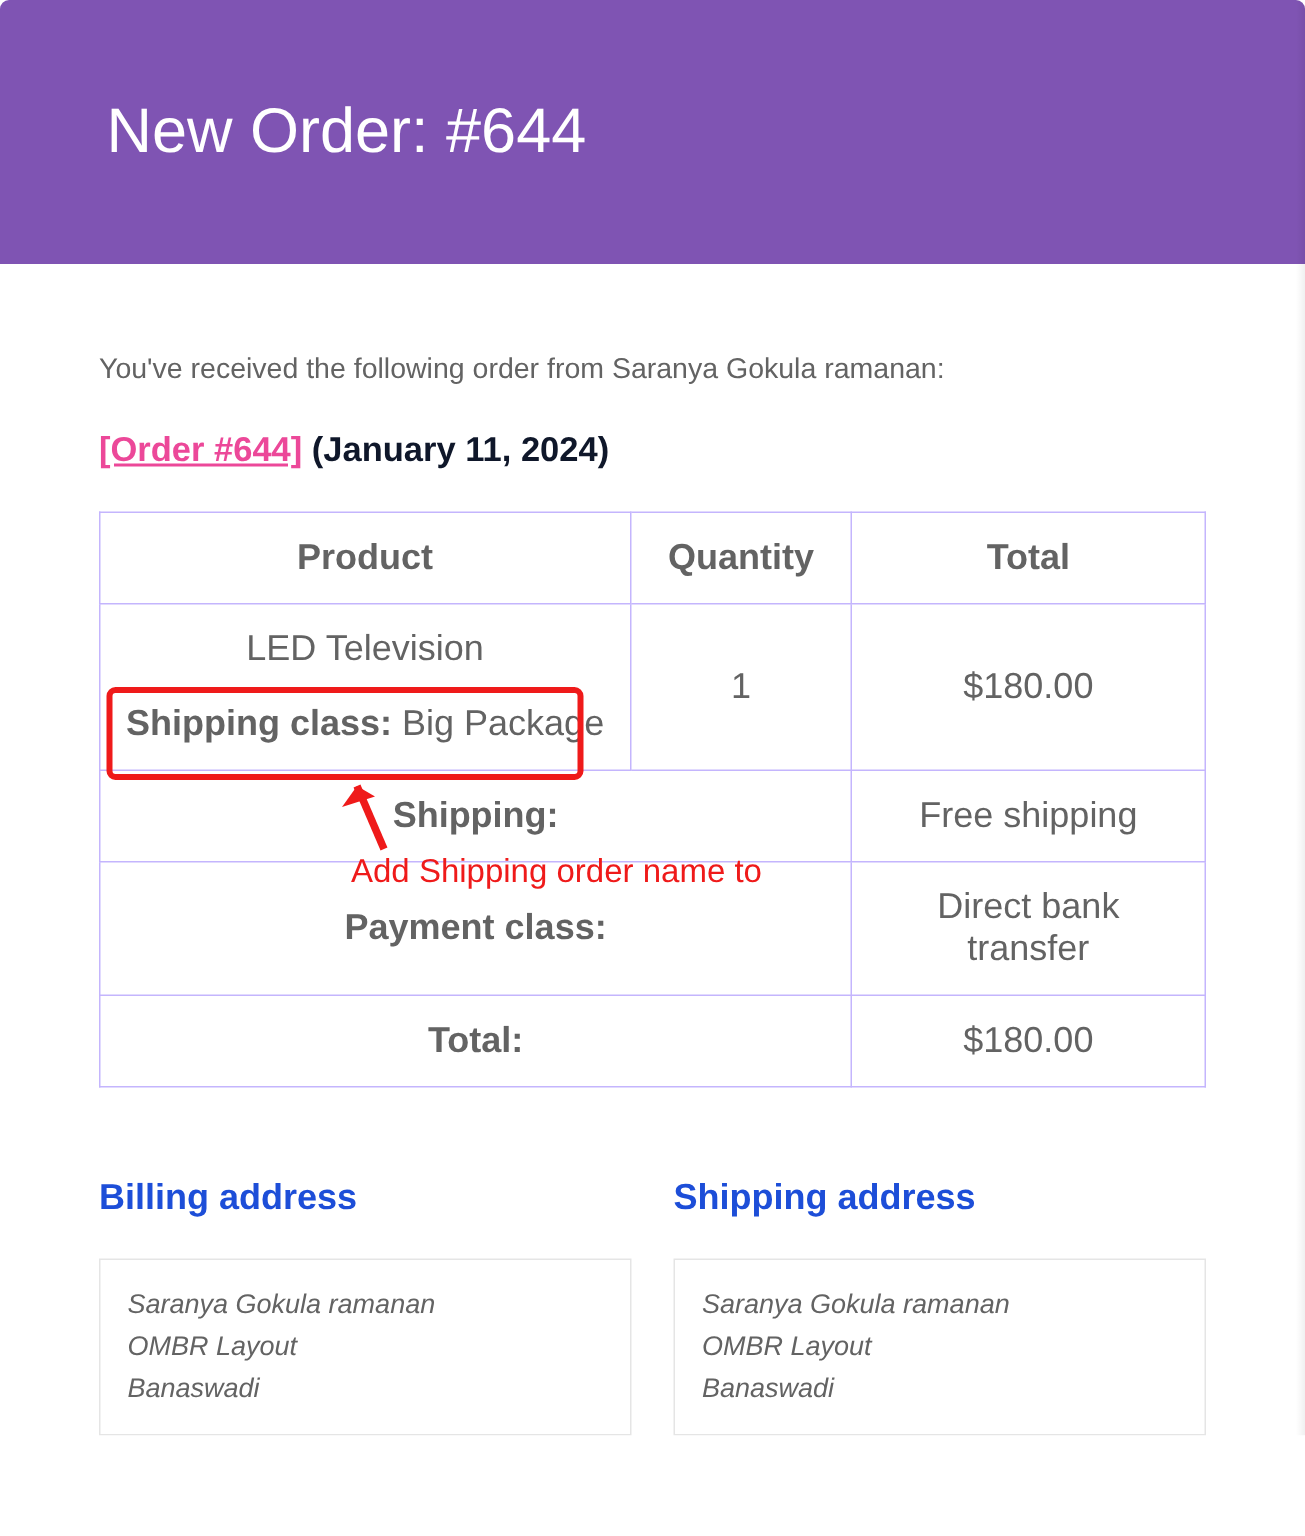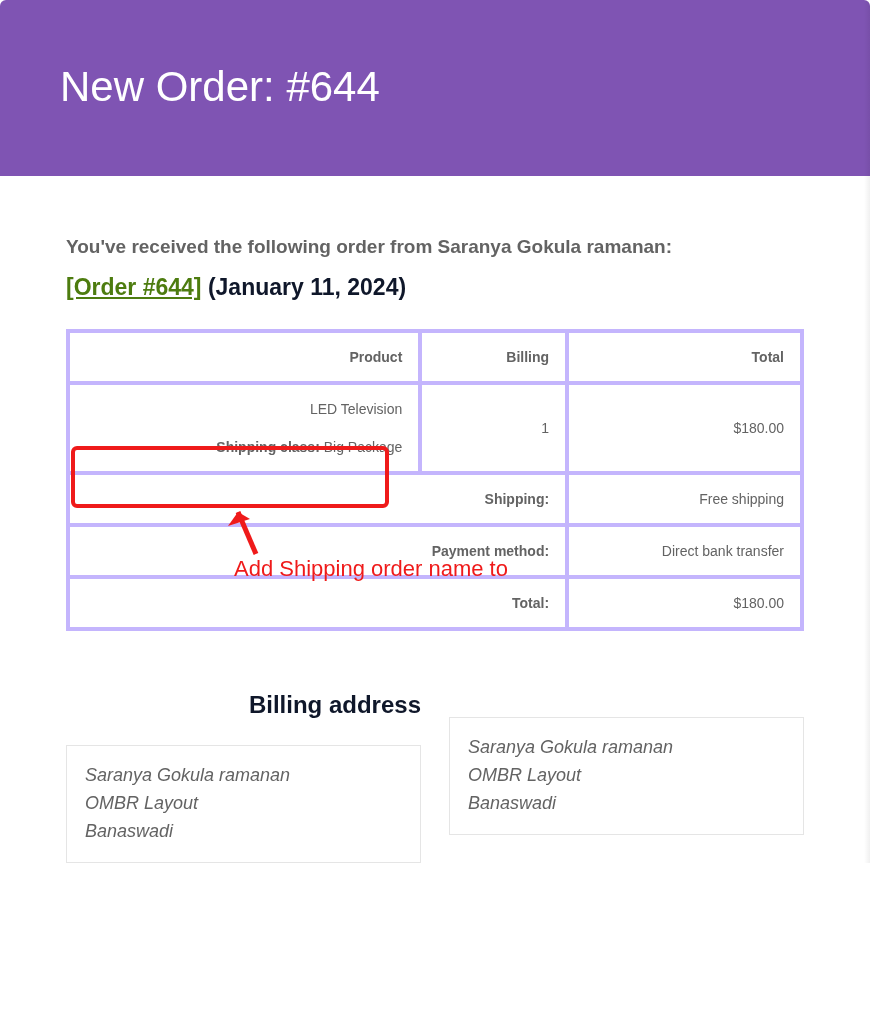--- a/index.html
+++ b/index.html
@@ -22,55 +22,54 @@
     background: #7f54b3;
     padding: 38px 60px 40px 60px;
     height: 176px;
     display: flex;
     align-items: center;
   }
   .header h1 {
     color: #ffffff;
     font-size: 42px;
     font-weight: 400;
-    margin: 0;
+    margin: 11px;
   }
   .body {
     padding: 60px 66px 0 66px;
   }
   .intro {
-    margin: 0 0 16px 0;
+    margin: 0 0 28px 0;
     font-size: 19px;
-    font-weight: bold;
   }
   .order-head {
     font-size: 23px;
     font-weight: 700;
     margin: 0 0 28px 0;
     color: #7f54b3;
   }
   .order-link {
-    color: #4d7c0f;
+    color: #ec4899;
     text-decoration: underline;
   }
   .order-date {
     color: #0f172a;
   }
   table.products {
     width: 100%;
     border-collapse: collapse;
     margin-bottom: 60px;
   }
   table.products th,
   table.products td {
-    border: 4px solid #c4b5fd;
+    border: 1px solid #c4b5fd;
     padding: 16px 16px;
-    text-align: right;
+    text-align: center;
     vertical-align: middle;
-    font-size: 14px;
+    font-size: 24px;
   }
   table.products th {
     font-weight: 700;
   }
   table.products td {
     color: #636363;
   }
   .summary-label {
     font-weight: 700;
   }
@@ -103,25 +102,24 @@
     pointer-events: none;
   }
   .addresses {
     display: flex;
     gap: 28px;
   }
   .addr-col {
     flex: 1;
   }
   .addr-col h2 {
-    color: #0f172a;
+    color: #1d4ed8;
     font-size: 24px;
     font-weight: 700;
     margin: 0 0 22px 0;
-    text-align: right;
   }
   .addr-box {
     border: 1px solid #e5e5e5;
     padding: 16px 18px;
     font-style: italic;
     font-size: 18px;
     line-height: 1.55;
     margin-top: 26px;
   }
   .right-shadow {
@@ -149,42 +147,42 @@
     <p class="order-head">
       <a href="#" class="order-link">[Order #644]</a>
       <span class="order-date">(January 11, 2024)</span>
     </p>
 
     <div style="position:relative;">
       <table class="products">
         <thead>
           <tr>
             <th style="width:48%;">Product</th>
-            <th style="width:20%;">Billing</th>
+            <th style="width:20%;">Quantity</th>
             <th>Total</th>
           </tr>
         </thead>
         <tbody>
           <tr>
             <td class="prod-cell">
               <div>LED Television</div>
               <div class="shipping-class-row">
                 <span class="shipping-class-label">Shipping class:</span>
                 <span>Big Package</span>
               </div>
             </td>
             <td>1</td>
             <td>$180.00</td>
           </tr>
           <tr>
             <td colspan="2" class="summary-label">Shipping:</td>
             <td>Free shipping</td>
           </tr>
           <tr>
-            <td colspan="2" class="summary-label">Payment method:</td>
+            <td colspan="2" class="summary-label">Payment class:</td>
             <td>Direct bank transfer</td>
           </tr>
           <tr>
             <td colspan="2" class="summary-label">Total:</td>
             <td>$180.00</td>
           </tr>
         </tbody>
       </table>
 
       <div class="annot-box" style="left:5px; top:117px; width:318px; height:62px;"></div>
@@ -200,20 +198,21 @@
     <div class="addresses">
       <div class="addr-col">
         <h2>Billing address</h2>
         <div class="addr-box">
           <div>Saranya Gokula ramanan</div>
           <div>OMBR Layout</div>
           <div>Banaswadi</div>
         </div>
       </div>
       <div class="addr-col">
+        <h2>Shipping address</h2>
         <div class="addr-box">
           <div>Saranya Gokula ramanan</div>
           <div>OMBR Layout</div>
           <div>Banaswadi</div>
         </div>
       </div>
     </div>
 
   </div>
 </div>

